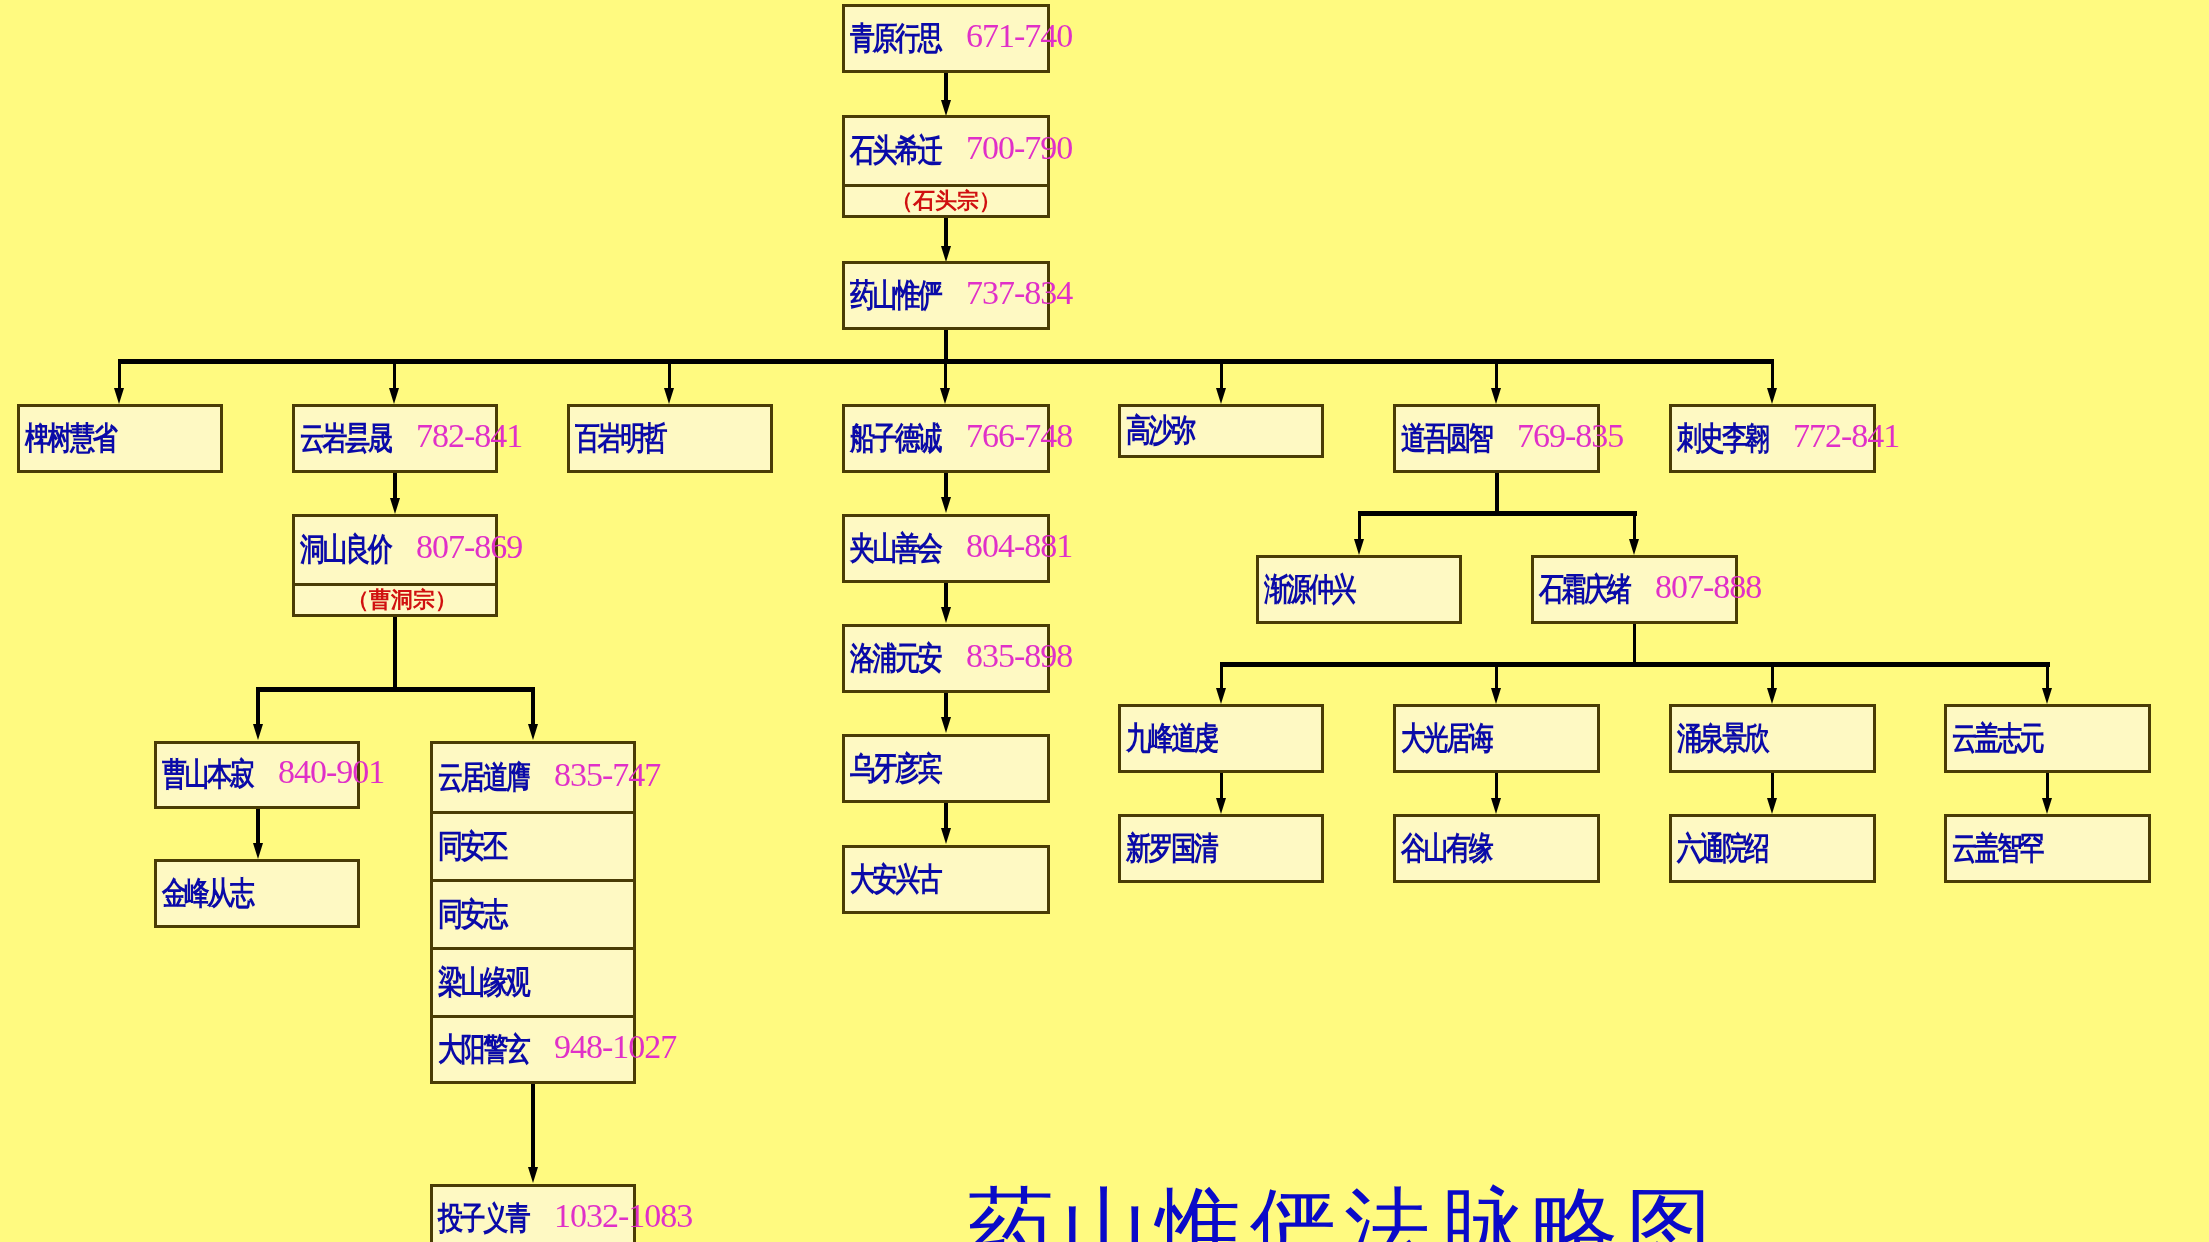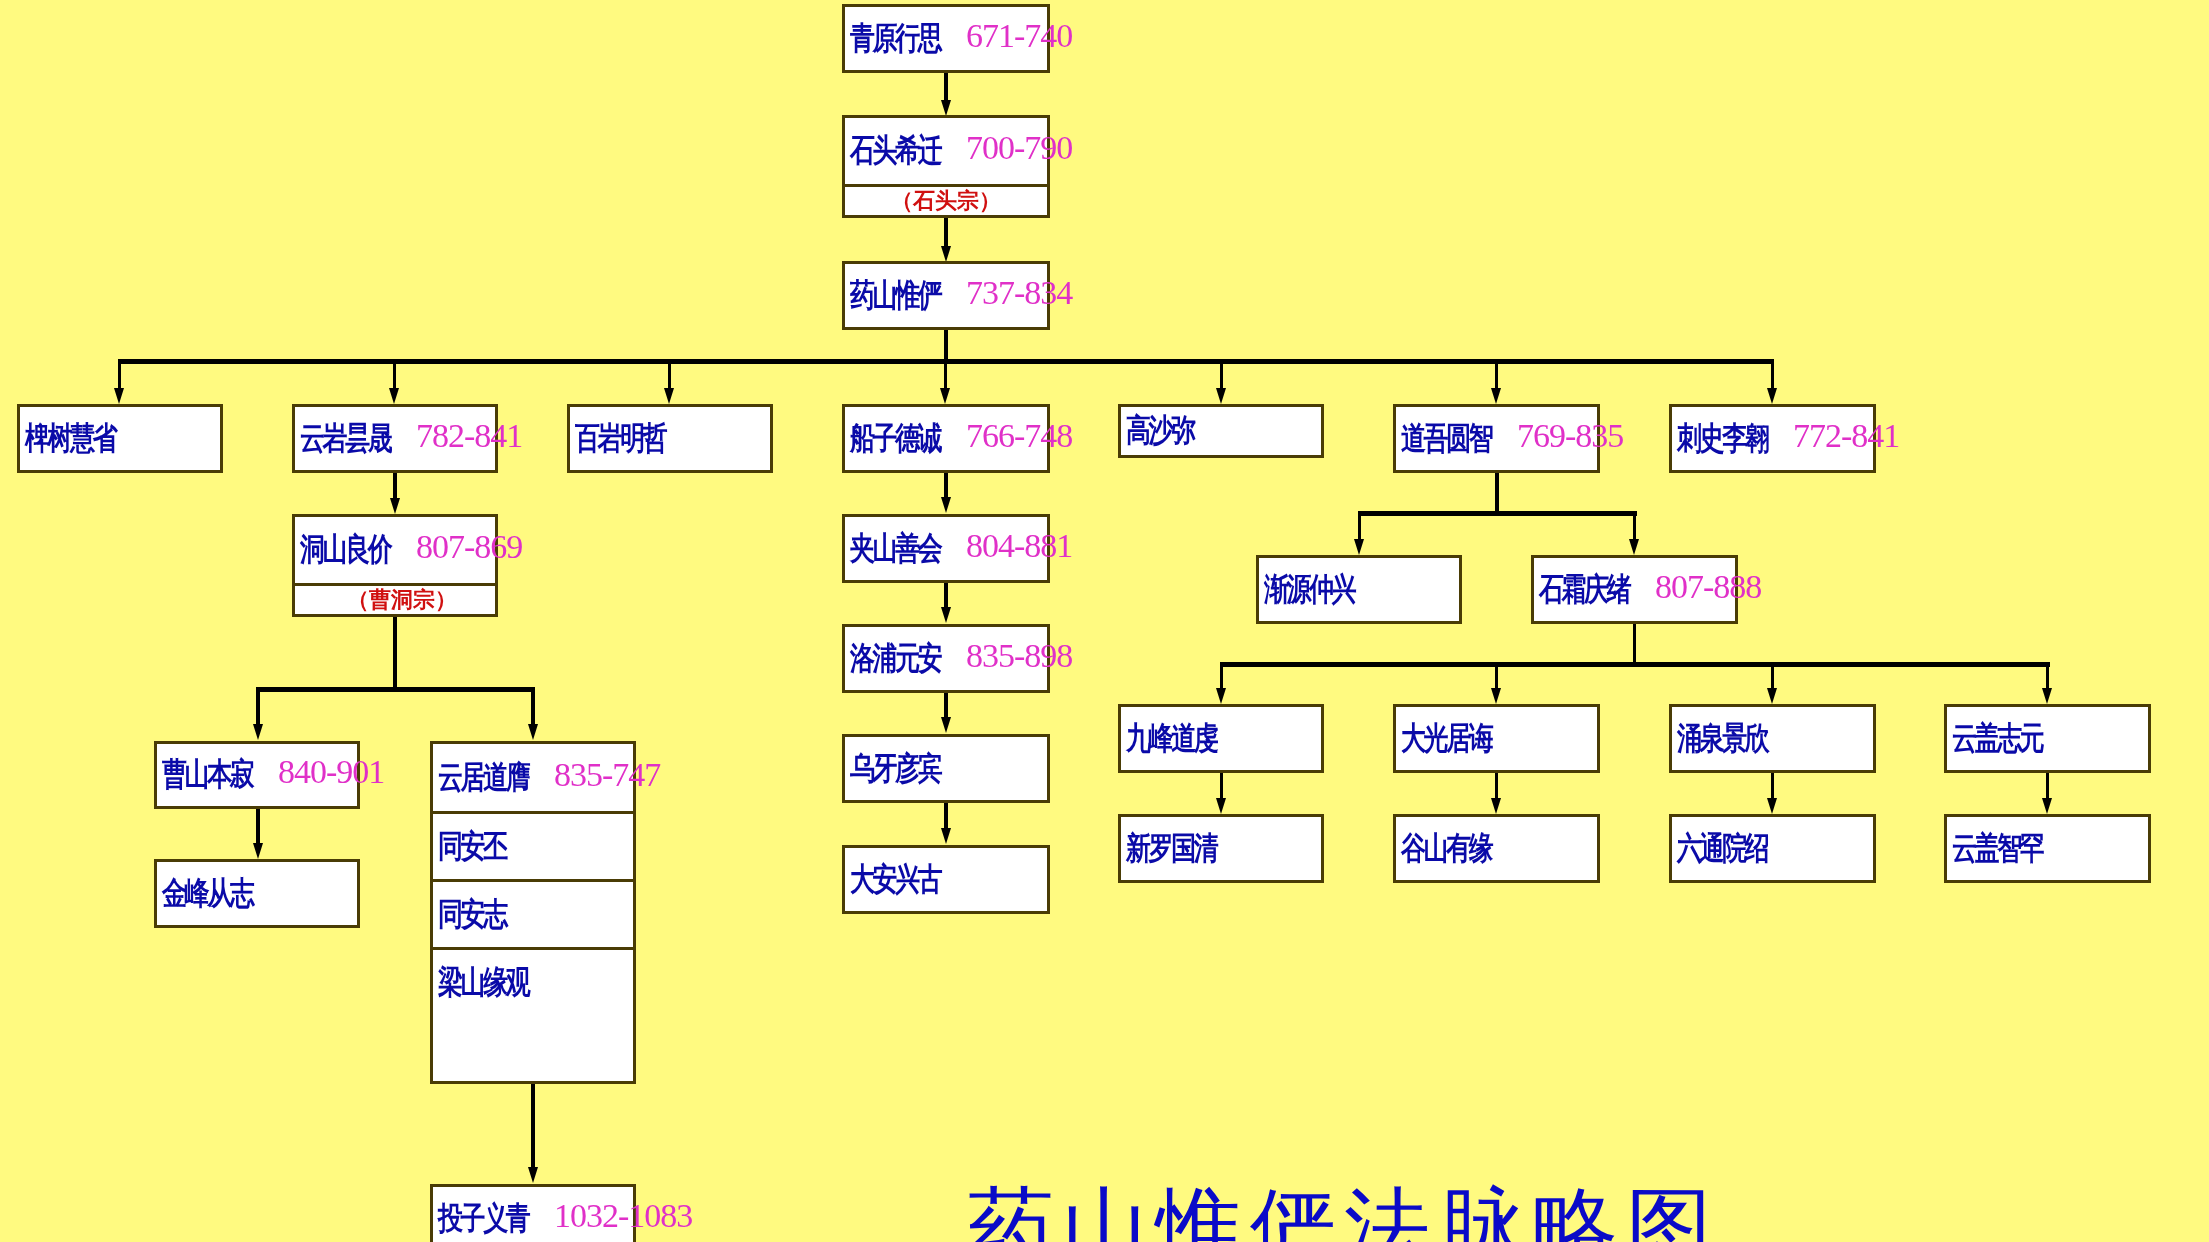--- a/index.html
+++ b/index.html
@@ -1,18 +1,18 @@
 <!DOCTYPE html>
 <html><head>
 <meta charset="utf-8">
 <style>
   html, body { margin:0; padding:0; }
   body { width:2209px; height:1242px; background:#FFFA80; position:relative; overflow:hidden;
          font-family:"DejaVu Sans", sans-serif; }
-  .box { position:absolute; box-sizing:border-box; border:3px solid #4A3C05; background:#ffffff; }
+  .box { position:absolute; box-sizing:border-box; border:3px solid #4A3C05; background:#fef9c3; }
   .cell { position:relative; box-sizing:border-box; height:100%; display:flex; align-items:center; padding-left:5px; white-space:nowrap; }
   .name { color:#0A0AA8; font-size:32px; font-weight:bold; letter-spacing:-3px; transform:scaleX(0.78); transform-origin:left center; display:inline-block; }
   .dates { color:#E030C8; font-size:34px; font-family:"Liberation Serif", serif; letter-spacing:-1px; }
   .label { display:inline-flex; }
   .sect { position:absolute; left:0; right:0; box-sizing:border-box; border-top:3px solid #4A3C05; display:flex; align-items:center; justify-content:center; color:#D01010; font-size:22px; font-weight:bold; }
   .line { position:absolute; background:#000; }
   .arrow { position:absolute; width:0; height:0; border-left:5px solid transparent; border-right:5px solid transparent; border-top:16px solid #000; }
   .stack-row { position:absolute; left:0; right:0; box-sizing:border-box; display:flex; align-items:center; padding-left:5px; white-space:nowrap; }
   .stack-row + .stack-row { border-top:3px solid #4A3C05; }
   .title { position:absolute; left:968px; top:1170px; color:#0A0AC8; font-size:86px; font-family:"DejaVu Serif", serif; letter-spacing:8px; white-space:nowrap; }
@@ -226,20 +226,26 @@
         <span class="name">同安志</span>
         <span class="dates"></span>
       </span>
     </div>
   <div class="stack-row" style="top:203px;height:68px;">
       <span class="label">
         <span class="name">梁山缘观</span>
         <span class="dates"></span>
       </span>
     </div>
+  <div class="stack-row" style="top:271px;height:66px;">
+      <span class="label">
+        <span class="name">大阳警玄</span>
+        <span class="dates">948-1027</span>
+      </span>
+    </div>
 </div>
 
 <div class="box" style="left:430px;top:1184px;width:206px;height:80px;">
   <div class="cell" style="height:64px;">
       <span class="label">
         <span class="name">投子义青</span>
         <span class="dates">1032-1083</span>
       </span>
     </div>
 </div>

